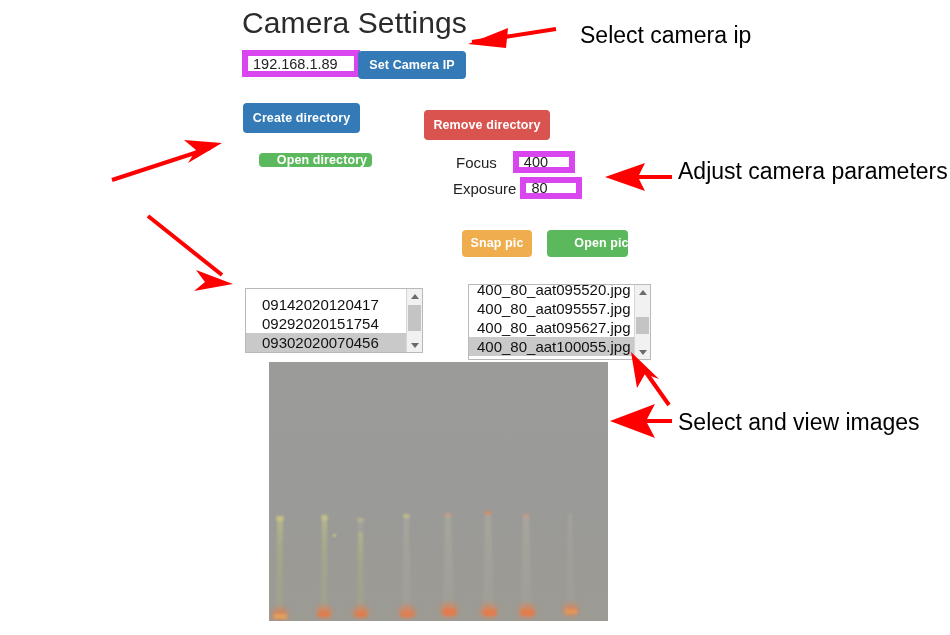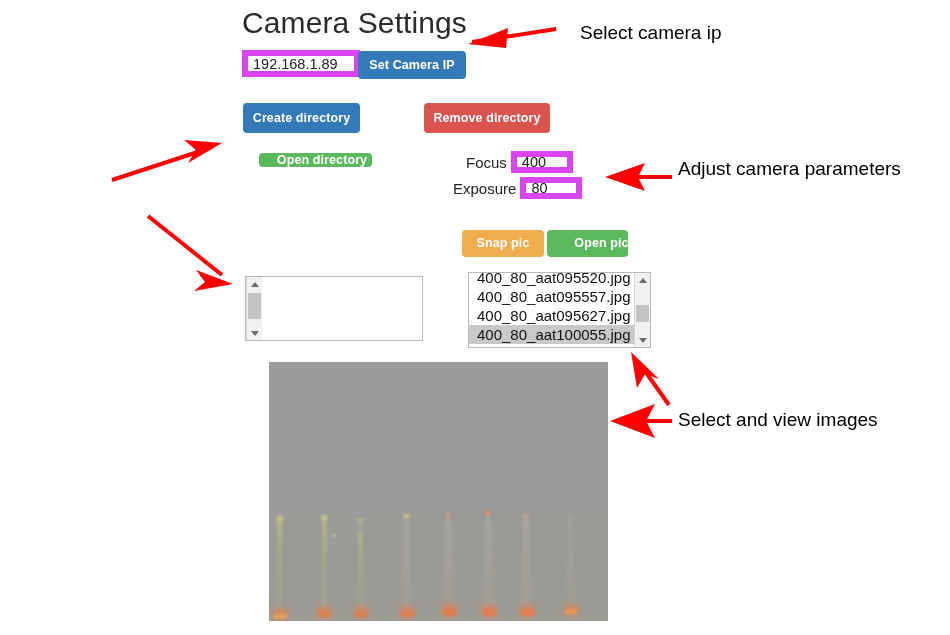--- a/index.html
+++ b/index.html
@@ -92,21 +92,21 @@
   #create-dir-btn {
     position: absolute;
     left: 3px;
     top: 103px;
     width: 117px;
     height: 30px;
   }
   #remove-dir-btn {
     position: absolute;
     left: 184px;
-    top: 103px;
+    top: 110px;
     width: 126px;
     height: 30px;
   }
   #open-dir-btn {
     position: absolute;
     left: 19px;
     top: 153px;
     width: 113px;
     height: 14px;
     padding-left: 13px;
@@ -120,51 +120,52 @@
     white-space: nowrap;
   }
   .param-label {
     font-size: 15px;
     color: #222;
     margin-right: 4px;
   }
   .param-input {
     height: 22px;
   }
-  #row-focus    { left: 226px; top: 151px; }
+  #row-focus    { left: 216px; top: 151px; gap: 12px; }
   #row-focus .param-input    { width: 62px; text-decoration: underline; }
   #row-exposure { left: 213px; top: 177px; }
   #row-exposure .param-input { width: 62px; }
   #row-filename { left: 213px; top: 202px; }
   #row-filename .param-input { width: 62px; }
 
   #snap-pic-btn {
     position: absolute;
     left: 222px;
     top: 230px;
-    width: 82px;
+    width: 70px;
     height: 27px;
   }
   #open-pic-btn {
     position: absolute;
     left: 307px;
     top: 230px;
     width: 81px;
     height: 27px;
     padding-left: 28px;
   }
 
   
   .listbox {
     position: absolute;
     box-sizing: border-box;
     border: 1px solid #b9b9b9;
     background: #fff;
     display: flex;
     overflow: hidden;
+    margin-top: 12px;
   }
   .listbox-items {
     flex: 1 1 auto;
     overflow: hidden;
     padding: 0;
     position: relative;
   }
   .list-item {
     font-size: 15px;
     line-height: 19px;
@@ -235,21 +236,21 @@
     width: 339px;
     height: 259px;
     overflow: hidden;
     background: #9a9a9a;
   }
   #photo-canvas { display: block; width: 100%; height: 100%; }
 
   
   .anno-label {
     position: absolute;
-    font-size: 19px;
+    font-size: 23px;
     color: #000;
     white-space: nowrap;
   }
   #anno-select-ip      { left: 580px; top: 22px; }
   #anno-adjust-params  { left: 678px; top: 158px; }
   #anno-manage-dirs    { left: 14px;  top: 190px; }
   #anno-select-view    { left: 678px; top: 409px; }
 
   #anno-arrows {
     position: absolute;
@@ -281,20 +282,25 @@
     </div>
     <div class="param-row" id="row-exposure">
       <span class="param-label">Exposure</span>
       <input class="txt param-input" type="text" value="80" style="">
     </div>
 
     <button id="snap-pic-btn" class="btn btn-warning">Snap pic</button>
     <button id="open-pic-btn" class="btn btn-success">Open pic</button>
 
     <div class="listbox" id="dir-listbox">
+      <div class="listbox-items">
+        <div class="list-item">09142020120417</div>
+        <div class="list-item">09292020151754</div>
+        <div class="list-item selected">09302020070456</div>
+      </div>
       <div class="sbar">
         <div class="sbar-btn up">
             <span class="tri up"></span>
           </div>
         <div class="sbar-thumb"></div>
         <div class="sbar-btn down">
             <span class="tri down"></span>
           </div>
       </div>
     </div>

